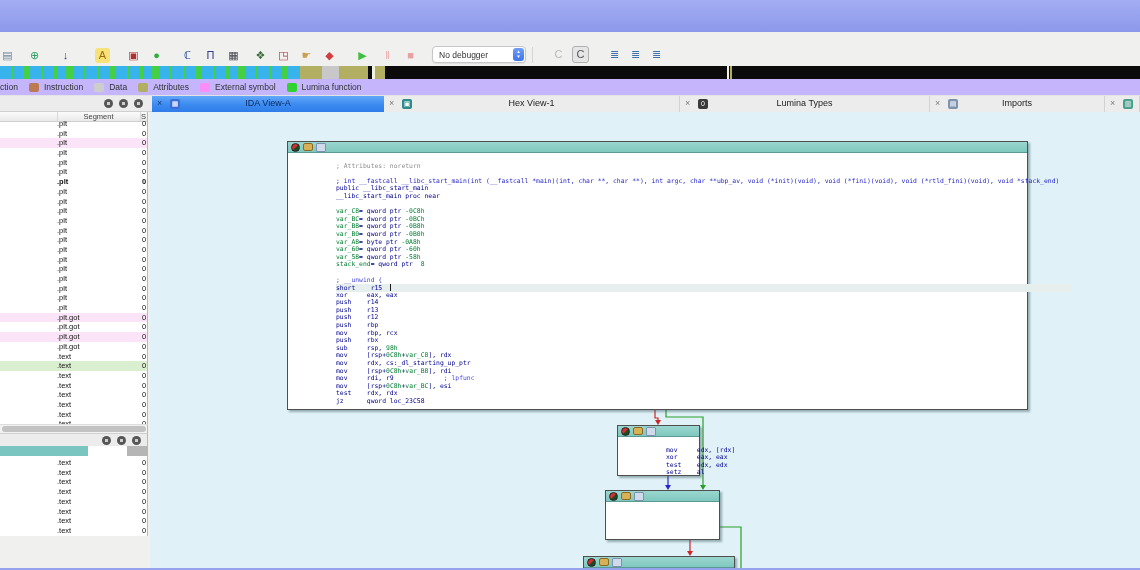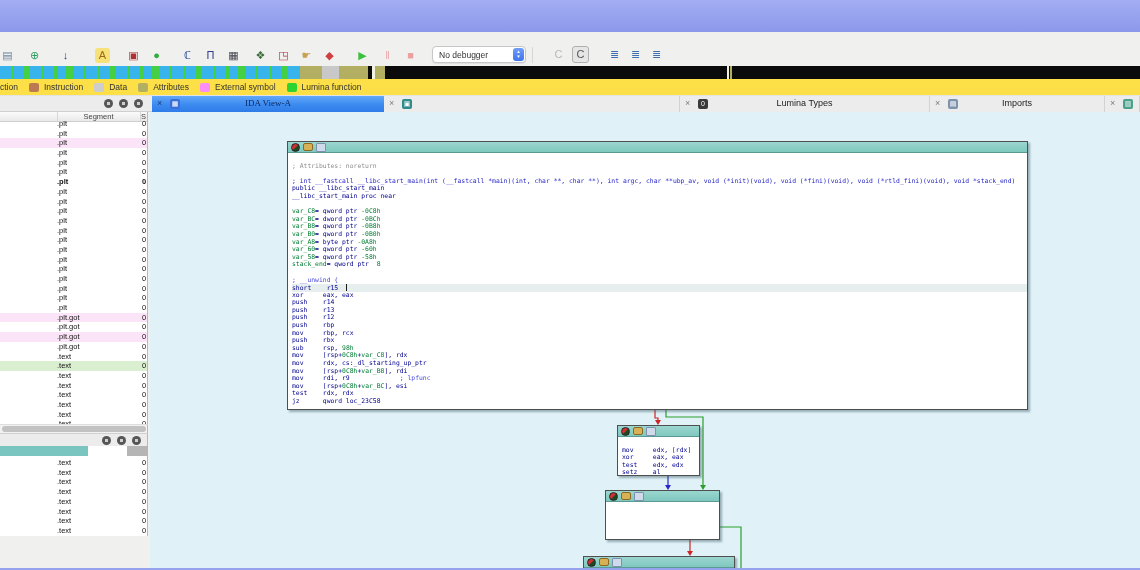--- a/index.html
+++ b/index.html
@@ -20,37 +20,37 @@
   #debugger-combo .stepper{width:11px;height:13px;margin-right:1px;border-radius:3px;
     background:linear-gradient(180deg,#6f9df7,#3f74ee);display:flex;flex-direction:column;align-items:center;justify-content:center;}
   #debugger-combo .stepper span{font-size:4.5px;color:#fff;line-height:4.5px;}
   .tbsep{width:1px;height:16px;background:#d6d6d6;margin:0 6px;}
   
   #navband{position:absolute;left:0;top:66px;width:1140px;height:13px;background:#0b0b0b;overflow:hidden;}
   #navband .nbseg{position:absolute;top:0;height:13px;}
   .nb-stripes{background:
     repeating-linear-gradient(90deg,#38b4ec 0 11px,#45cf45 11px 14px,#38b4ec 14px 23px,#45cf45 23px 30px,#38b4ec 30px 41px,#45cf45 41px 43px);}
   
-  #legend{position:absolute;left:0;top:79px;width:1140px;height:16px;background:#fde047;
+  #legend{position:absolute;left:0;top:79px;width:1140px;height:16px;background:#c4b5fd;
     display:flex;align-items:center;font-size:8.5px;color:#333;border-bottom:1px solid #e3e3e3;}
   .lgitem{display:flex;align-items:center;margin-right:11px;}
   .lgsw{width:10px;height:9px;border-radius:2px;margin-right:5px;}
   
   #tabbar{position:absolute;left:0;top:96px;width:1140px;height:16px;background:#ececec;border-bottom:1px solid #cfcfcf;box-sizing:border-box;}
   #dock-buttons-top{position:absolute;left:104px;top:99px;display:flex;gap:6px;}
   .dockbtn{width:9px;height:9px;border-radius:50%;background:radial-gradient(circle at 50% 50%,#cfcfcf 0 1.5px,#565656 1.6px 4.5px);}
   #tabs{position:absolute;left:152px;top:96px;height:16px;display:flex;}
   .tab{position:relative;height:16px;box-sizing:border-box;border-right:1px solid #d2d2d2;background:#ececec;}
   .tab.active{background:linear-gradient(180deg,#63a8f8 0%,#3b8af0 55%,#2f7ce8 100%);border-right:none;}
   .tab .tclose{position:absolute;left:5px;top:2px;font-size:9px;color:#7e7e7e;line-height:11px;}
   .tab.active .tclose{color:#1c3f7c;}
   .tab .ticon{position:absolute;left:18px;top:3px;width:10px;height:10px;border-radius:2px;
     font-size:7px;line-height:10px;text-align:center;color:#fff;}
   .tab .tlabel{position:absolute;left:0;right:0;top:2px;text-align:center;font-size:9px;color:#222;}
-  .tab.active .tlabel{color:#0c2c66;font-family:Liberation Serif, serif;}
+  .tab.active .tlabel{color:#0c2c66;}
   
   #segpanel{position:absolute;left:0;top:112px;width:148px;height:424px;background:#ffffff;border-right:1px solid #b9b9b9;box-sizing:border-box;overflow:hidden;}
   #seghead{position:absolute;left:0;top:0;width:148px;height:9px;background:linear-gradient(180deg,#fbfbfb,#e9e9e9);
     border-bottom:1px solid #cfcfcf;font-size:7.5px;color:#444;}
   #seghead .h2{position:absolute;left:57px;width:83px;text-align:center;top:0px;}
   #seghead .h3{position:absolute;left:141px;top:0px;}
   #seghead .hline{position:absolute;top:0;width:1px;height:9px;background:#d8d8d8;}
   #seg-rows{position:absolute;left:0;top:10px;width:148px;}
   .seg-row{position:relative;height:9.7px;line-height:9.7px;font-size:7.5px;color:#111;}
   .seg-row .c2{position:absolute;left:57px;width:83px;text-align:left;white-space:nowrap;}
@@ -70,21 +70,21 @@
   #graph{position:absolute;left:150px;top:112px;width:990px;height:456px;background:#e0f1f8;overflow:hidden;}
   #edges{position:absolute;left:0;top:0;}
   .gnode{position:absolute;background:#ffffff;border:1px solid #4f4f4f;box-shadow:1.5px 1.5px 2px rgba(60,90,100,.45);box-sizing:border-box;}
   .gnode .ghead{height:10px;background:linear-gradient(180deg,#9ad6cf,#7fc8bf);border-bottom:1px solid #5a9a92;
     display:flex;align-items:center;gap:3px;padding-left:3px;}
   .nico{display:inline-block;}
   .nico.ball{width:7px;height:7px;border-radius:50%;background:linear-gradient(135deg,#d03030 48%,#1d4a22 52%);border:0.5px solid #222;}
   .nico.hand{width:8px;height:6px;border-radius:2px;background:#d8b055;border:0.5px solid #8a6a20;}
   .nico.edit{width:8px;height:7px;border-radius:1px;background:#cfdaea;border:0.5px solid #7d93ad;}
   .gbody{padding:2px 0 0 4px;font-family:"DejaVu Sans Mono",monospace;font-size:6.4px;}
-  .gline{height:7.6px;line-height:7.6px;white-space:pre;}
+  .gline{height:7.6px;line-height:7.6px;white-space:pre;margin-left:44px;}
   .gline.hl{background:#e7eeee;width:100%;}
   .caret{display:inline-block;width:1px;height:6.5px;background:#1a1a1a;margin-left:8px;vertical-align:-1px;}
   .c-y{color:#8e8e8e}.c-b{color:#2626c9}.c-n{color:#00008f}.c-g{color:#007c32}.c-c{color:#4a4ae0}
   
   #bottomstrip{position:absolute;left:0;top:568px;width:1140px;height:2px;background:#97a2ef;}
 </style>
 </head>
 <body>
 
 <div id="app">
@@ -174,20 +174,21 @@
   </div>
   <div id="tabs">
       <div class="tab active" style="width: 232px;">
         <span class="tclose">×</span>
         <span class="ticon" style="background: rgb(58, 111, 216);">▦</span>
         <span class="tlabel">IDA View-A</span>
       </div>
       <div class="tab" style="width: 296px;">
         <span class="tclose">×</span>
         <span class="ticon" style="background: rgb(46, 139, 139);">▣</span>
+        <span class="tlabel">Hex View-1</span>
       </div>
       <div class="tab" style="width: 250px;">
         <span class="tclose">×</span>
         <span class="ticon" style="background: rgb(58, 58, 58);">0</span>
         <span class="tlabel">Lumina Types</span>
       </div>
       <div class="tab" style="width: 175px;">
         <span class="tclose">×</span>
         <span class="ticon" style="background: rgb(125, 147, 173);">▤</span>
         <span class="tlabel">Imports</span>

